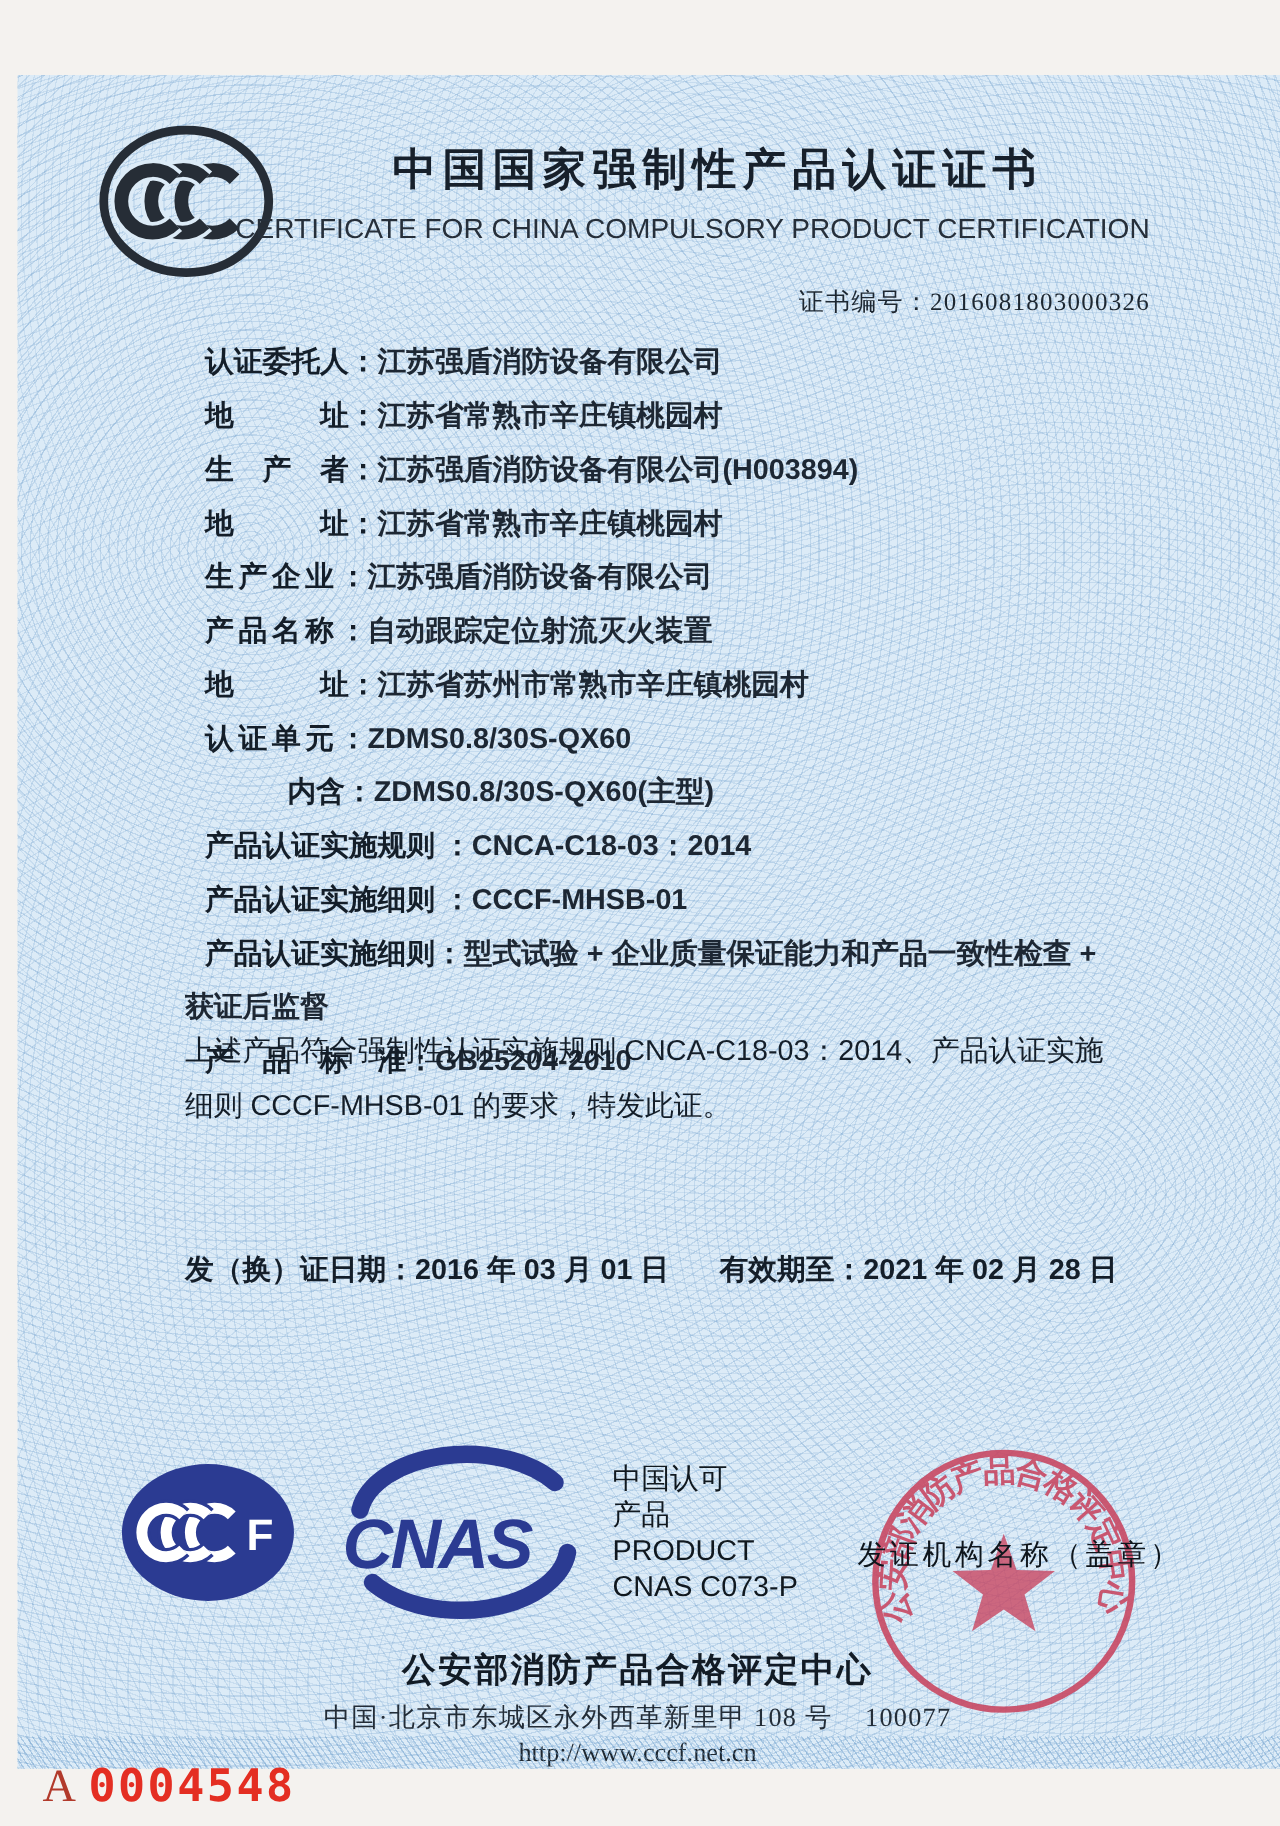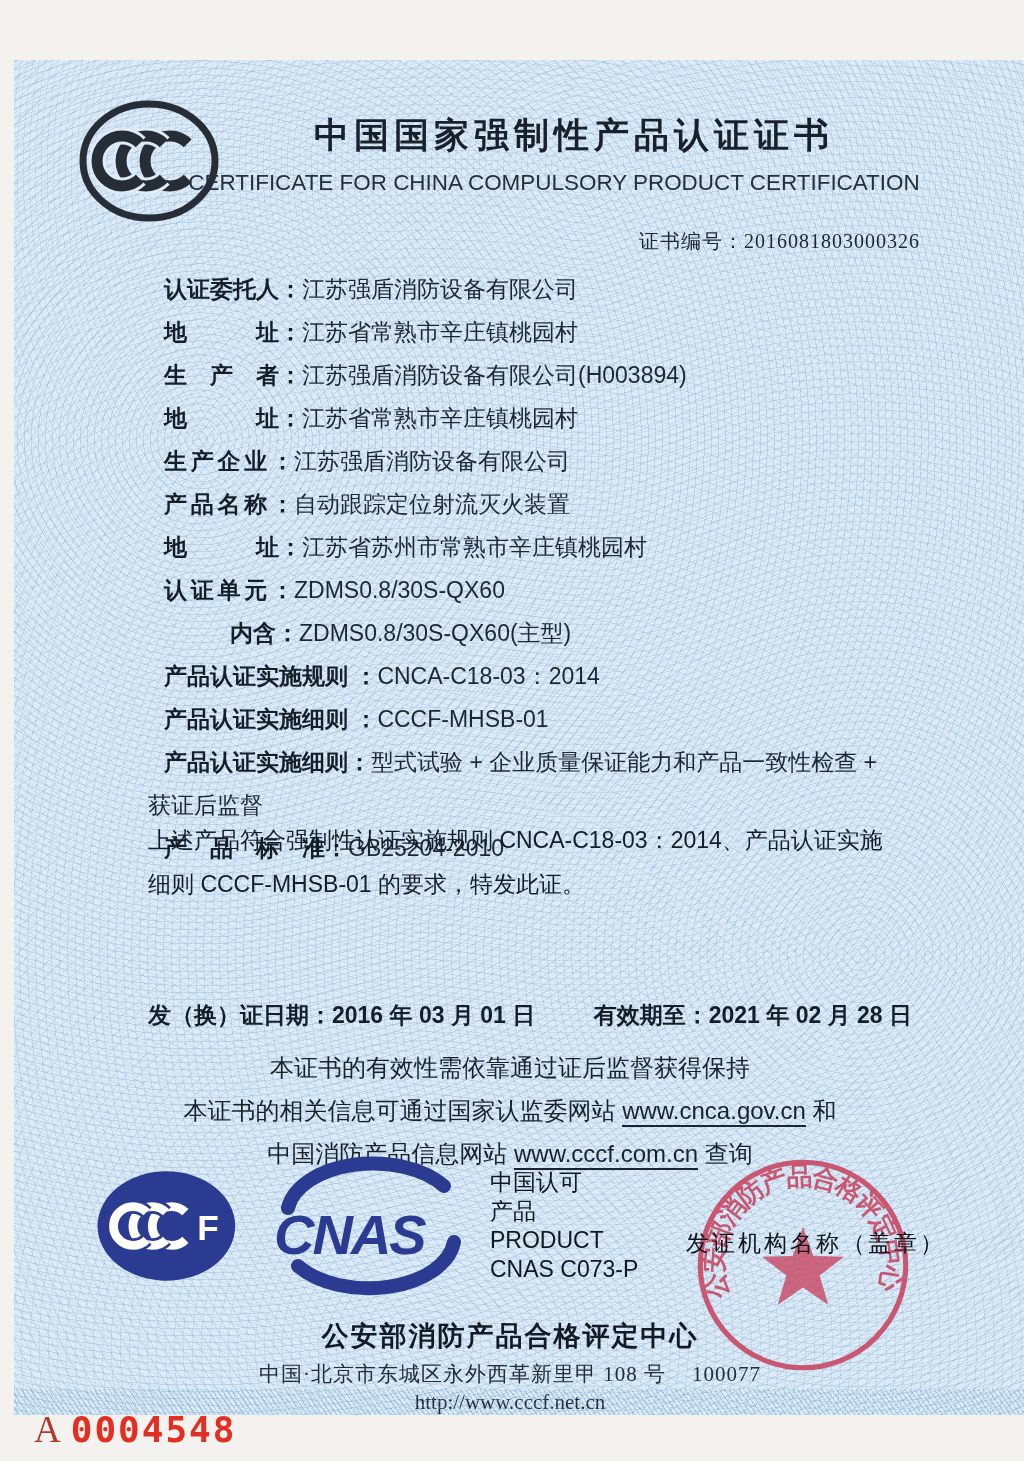--- a/index.html
+++ b/index.html
@@ -36,36 +36,36 @@
     transform:scaleX(1.02);
   }
   .cert-no{
     position:absolute;right:126px;top:168px;
     font-family:"Liberation Serif",serif;font-size:20px;color:#1d2731;letter-spacing:1px;
   }
   
   .rows{position:absolute;left:134px;top:208px;width:760px;font-size:23px;}
   .row{height:43px;line-height:43px;white-space:nowrap;}
   .lab{display:inline-block;min-width:130px;text-align:justify;text-align-last:justify;font-weight:700;color:#141e29;margin-left:16px;}
-  .val{font-weight:400;color:#1d2733;text-align:center;}
+  .val{font-weight:700;color:#1d2733;text-align:center;}
   .row-indent{padding-left:66px;}
   .row-indent .lab{min-width:0;text-align-last:auto;}
   .statement{
     position:absolute;left:134px;top:758px;width:736px;
     font-size:23px;font-weight:400;line-height:44px;color:#141e29;
   }
   .first-issue{
     position:absolute;left:134px;top:898px;width:736px;text-align:center;
     font-size:23px;font-weight:700;color:#141e29;
   }
   .date-line{
     position:absolute;left:134px;top:940px;width:800px;
     font-size:23px;font-weight:700;color:#141e29;white-space:nowrap;
   }
-  .date-line .seg1{margin-right:52px;}
+  .date-line .seg1{margin-right:34px;}
   
   .notice{position:absolute;left:0;top:986px;width:992px;text-align:center;font-size:24px;color:#18222d;}
   .notice div{height:43px;line-height:43px;}
   .notice .link{border-bottom:2px solid #1b2531;padding-bottom:1px;}
   
   .cccf-logo{position:absolute;left:80px;top:1102px;width:150px;height:128px;}
   .cnas-logo{position:absolute;left:252px;top:1096px;width:210px;height:140px;}
   .accred{position:absolute;left:476px;top:1108px;font-size:23px;line-height:29px;color:#10181f;}
   .accred .zh{font-family:"Liberation Serif",serif;}
   .stamp{position:absolute;left:676px;top:1092px;width:226px;height:226px;opacity:.88;}
@@ -131,25 +131,20 @@
     <div class="row"><span class="val">获证后监督</span></div>
     <div class="row"><span class="lab">产　品　标　准：</span><span class="val">GB25204-2010</span></div>
   </div>
 
   <div class="statement">上述产品符合强制性认证实施规则 CNCA-C18-03：2014、产品认证实施细则 CCCF-MHSB-01 的要求，特发此证。</div>
   <div class="date-line">
     <span class="seg1"><span>发（换）证日期：</span><span>2016 年 03 月 01 日</span></span>
     <span><span>有效期至：</span><span>2021 年 02 月 28 日</span></span>
   </div>
 
-  <div class="notice">
-    <div>本证书的有效性需依靠通过证后监督获得保持</div>
-    <div><span>本证书的相关信息可通过国家认监委网站 </span><span class="link">www.cnca.gov.cn</span><span> 和</span></div>
-    <div><span>中国消防产品信息网站 </span><span class="link">www.cccf.com.cn</span><span> 查询</span></div>
-  </div>
 
   <svg class="cccf-logo" viewBox="0 0 170 132">
     <ellipse cx="82" cy="66" rx="78" ry="62" fill="#2b3b92"></ellipse>
     <path d="M 103.6 50.4 A 22 22 0 1 0 103.6 81.6" fill="none" stroke="#fff" stroke-width="10"></path>
     <path d="M 81.6 50.4 A 22 22 0 1 0 81.6 81.6" fill="none" stroke="#2b3b92" stroke-width="16"></path>
     <path d="M 81.6 50.4 A 22 22 0 1 0 81.6 81.6" fill="none" stroke="#fff" stroke-width="10"></path>
     <path d="M 59.6 50.4 A 22 22 0 1 0 59.6 81.6" fill="none" stroke="#2b3b92" stroke-width="16"></path>
     <path d="M 59.6 50.4 A 22 22 0 1 0 59.6 81.6" fill="none" stroke="#fff" stroke-width="10"></path>
     <text x="117" y="82" font-family="Liberation Sans, sans-serif" font-size="40" font-weight="700" fill="#ffffff">F</text>
   </svg>

